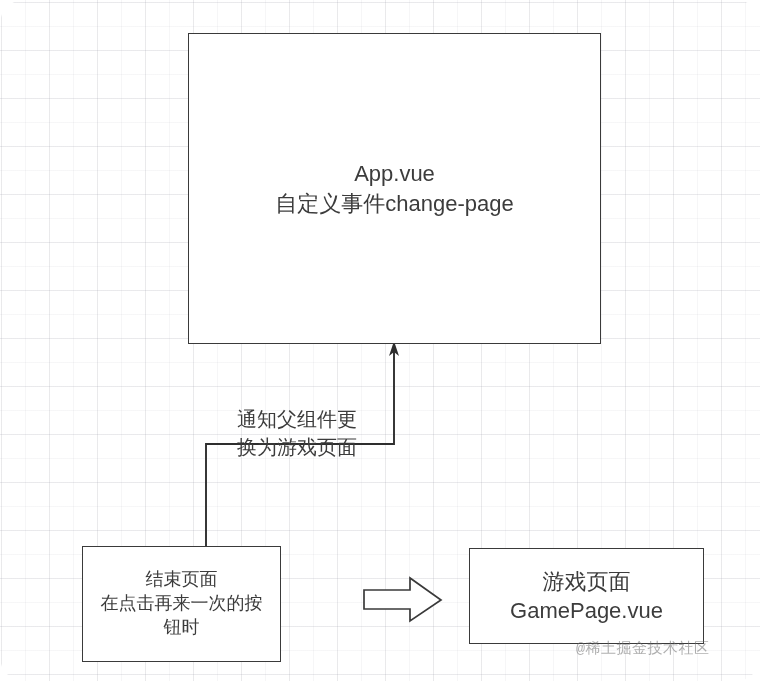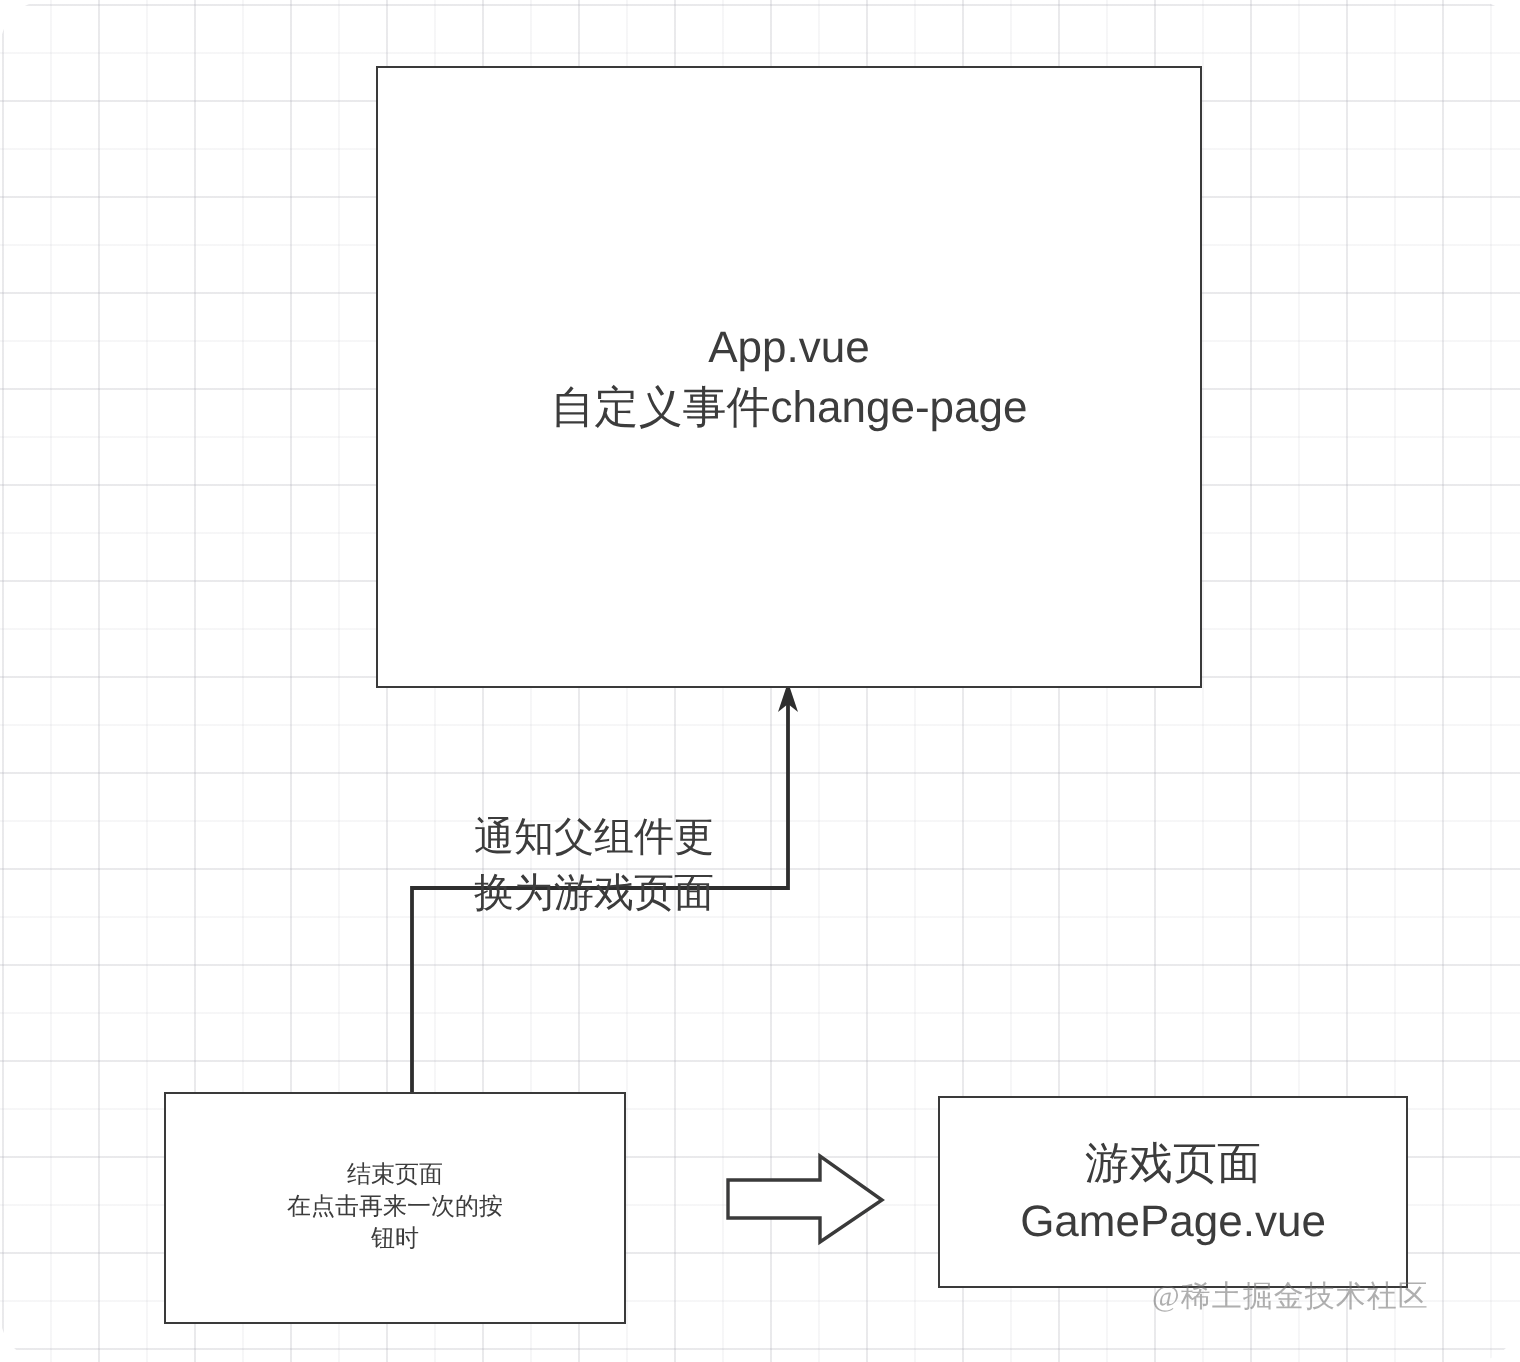--- a/index.html
+++ b/index.html
@@ -52,23 +52,23 @@
     left: 188px;
     top: 33px;
     width: 413px;
     height: 311px;
     font-size: 22px;
   }
 
   #node-end {
     left: 82px;
     top: 546px;
-    width: 231px;
+    width: 199px;
     height: 116px;
-    font-size: 12px;
+    font-size: 18px;
   }
 
   #node-game {
     left: 469px;
     top: 548px;
     width: 235px;
     height: 96px;
     font-size: 22px;
   }
 
@@ -122,21 +122,21 @@
 
   #watermark {
     position: absolute;
     left: 576px;
     top: 639px;
     font-size: 15px;
     color: rgba(110,110,110,0.55);
     letter-spacing: 0.5px;
     z-index: 5;
     white-space: nowrap;
-    font-family: Liberation Serif, serif;
+    font-family: Liberation Mono, monospace;
   }
 </style>
 </head>
 <body>
 
 <div id="canvas">
 
   <svg id="connectors" viewBox="0 0 760 681" width="760" height="681" xmlns="http://www.w3.org/2000/svg">
 
     <path class="conn-path" d="M 206 546 L 206 444 L 394 444 L 394 352"></path>

